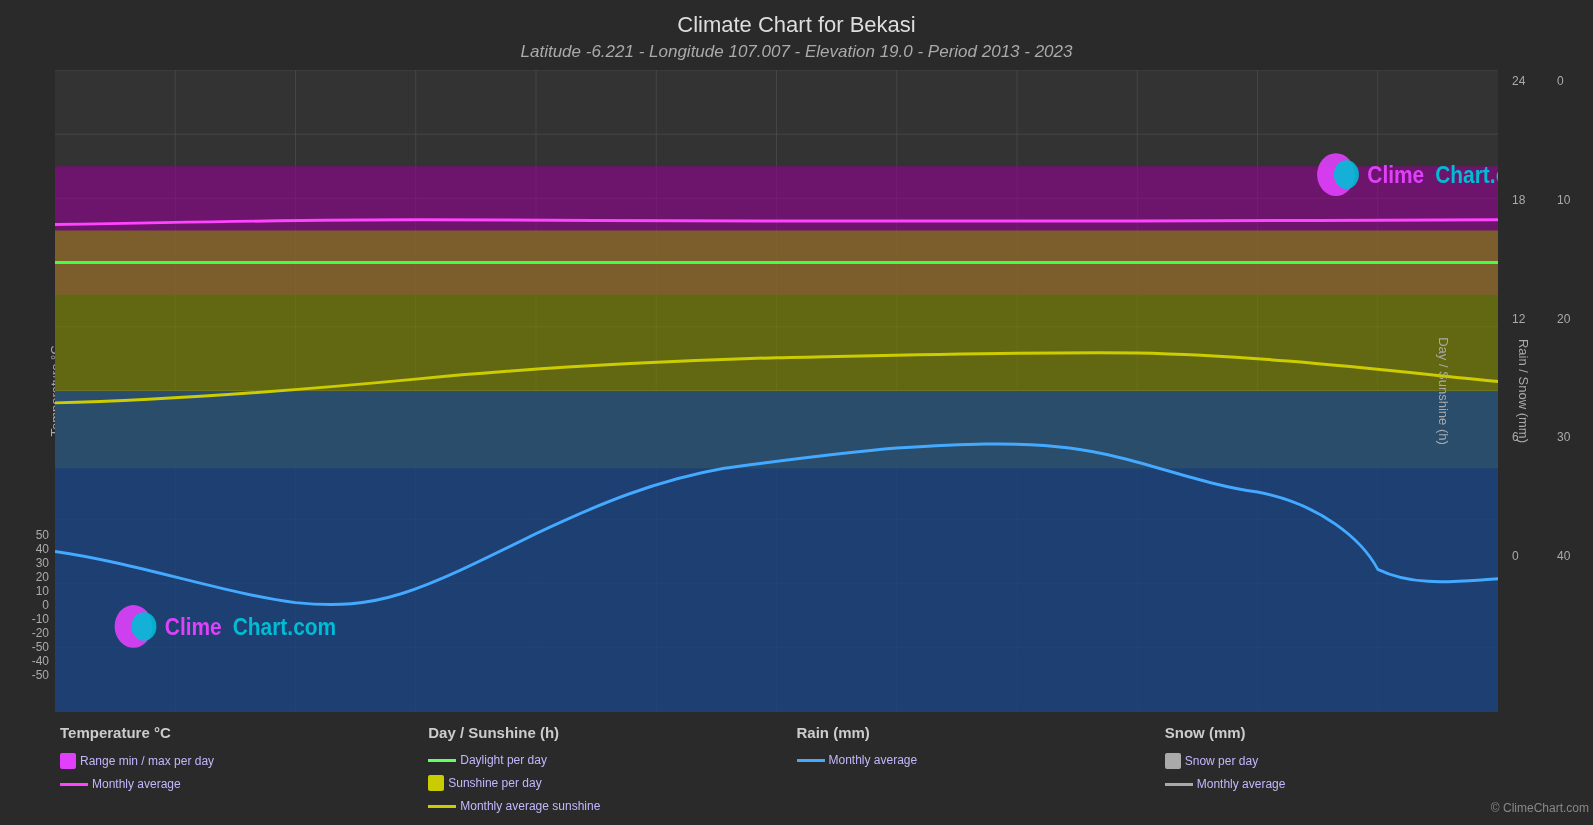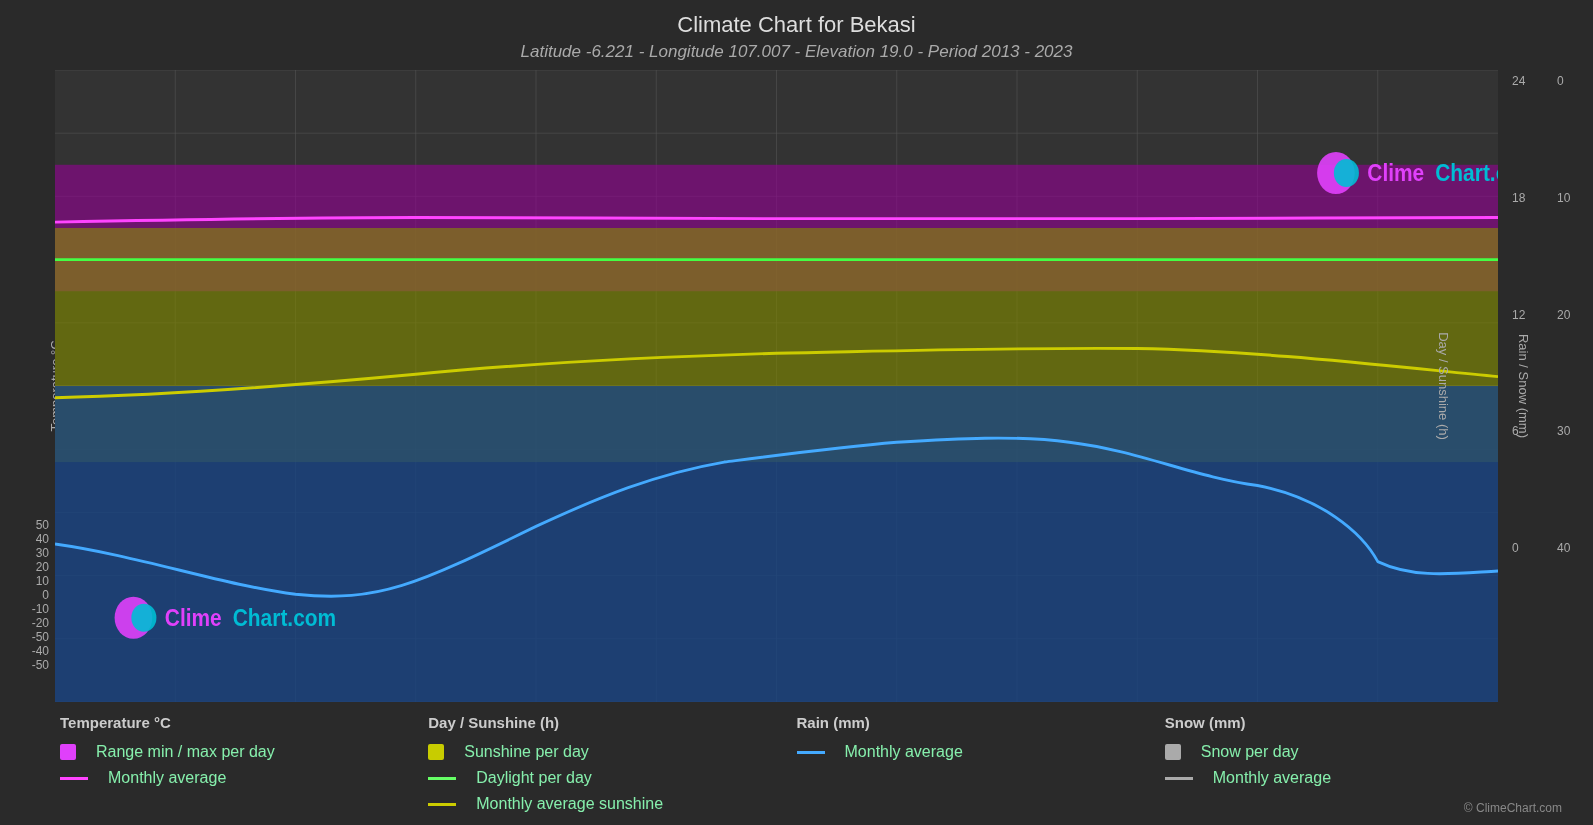--- a/index.html
+++ b/index.html
@@ -107,42 +107,42 @@
     .legend-title {
       color: #ccc;
       font-size: 15px;
       font-weight: bold;
       margin-bottom: 4px;
     }
 
     .legend-item {
       display: flex;
       align-items: center;
-      gap: 20px;
-      color: #86efac;
-      font-size: 16px;
+      gap: 4px;
+      color: #c4b5fd;
+      font-size: 12px;
     }
 
     .legend-swatch-rect {
       width: 16px;
       height: 16px;
       border-radius: 2px;
       flex-shrink: 0;
     }
 
     .legend-line {
       width: 28px;
       height: 3px;
       flex-shrink: 0;
     }
 
     .copyright {
       position: absolute;
       bottom: 10px;
-      right: 31px;
+      right: 4px;
       color: #888;
       font-size: 12px;
     }
   </style>
 </head>
 <body>
 
 <div class="main-container">
   <div class="chart-title">Climate Chart for Bekasi</div>
   <div class="chart-subtitle">Latitude -6.221 - Longitude 107.007 - Elevation 19.0 - Period 2013 - 2023</div>
@@ -274,28 +274,28 @@
       </div>
       <div class="legend-item">
         <div class="legend-line" style="background:#ff44ff;"></div>
         <span>Monthly average</span>
       </div>
     </div>
 
     <div class="legend-column">
       <div class="legend-title">Day / Sunshine (h)</div>
       <div class="legend-item">
+        <div class="legend-line" style="background:#66ff66;"></div>
+        <span>Daylight per day</span>
+      </div>
+      <div class="legend-item">
         <div class="legend-swatch-rect" style="background:#c8cc00;"></div>
         <span>Sunshine per day</span>
       </div>
       <div class="legend-item">
-        <div class="legend-line" style="background:#66ff66;"></div>
-        <span>Daylight per day</span>
-      </div>
-      <div class="legend-item">
         <div class="legend-line" style="background:#cccc00;"></div>
         <span>Monthly average sunshine</span>
       </div>
     </div>
 
     <div class="legend-column">
       <div class="legend-title">Rain (mm)</div>
       <div class="legend-item">
         <div class="legend-line" style="background:#44aaff;"></div>
         <span>Monthly average</span>

